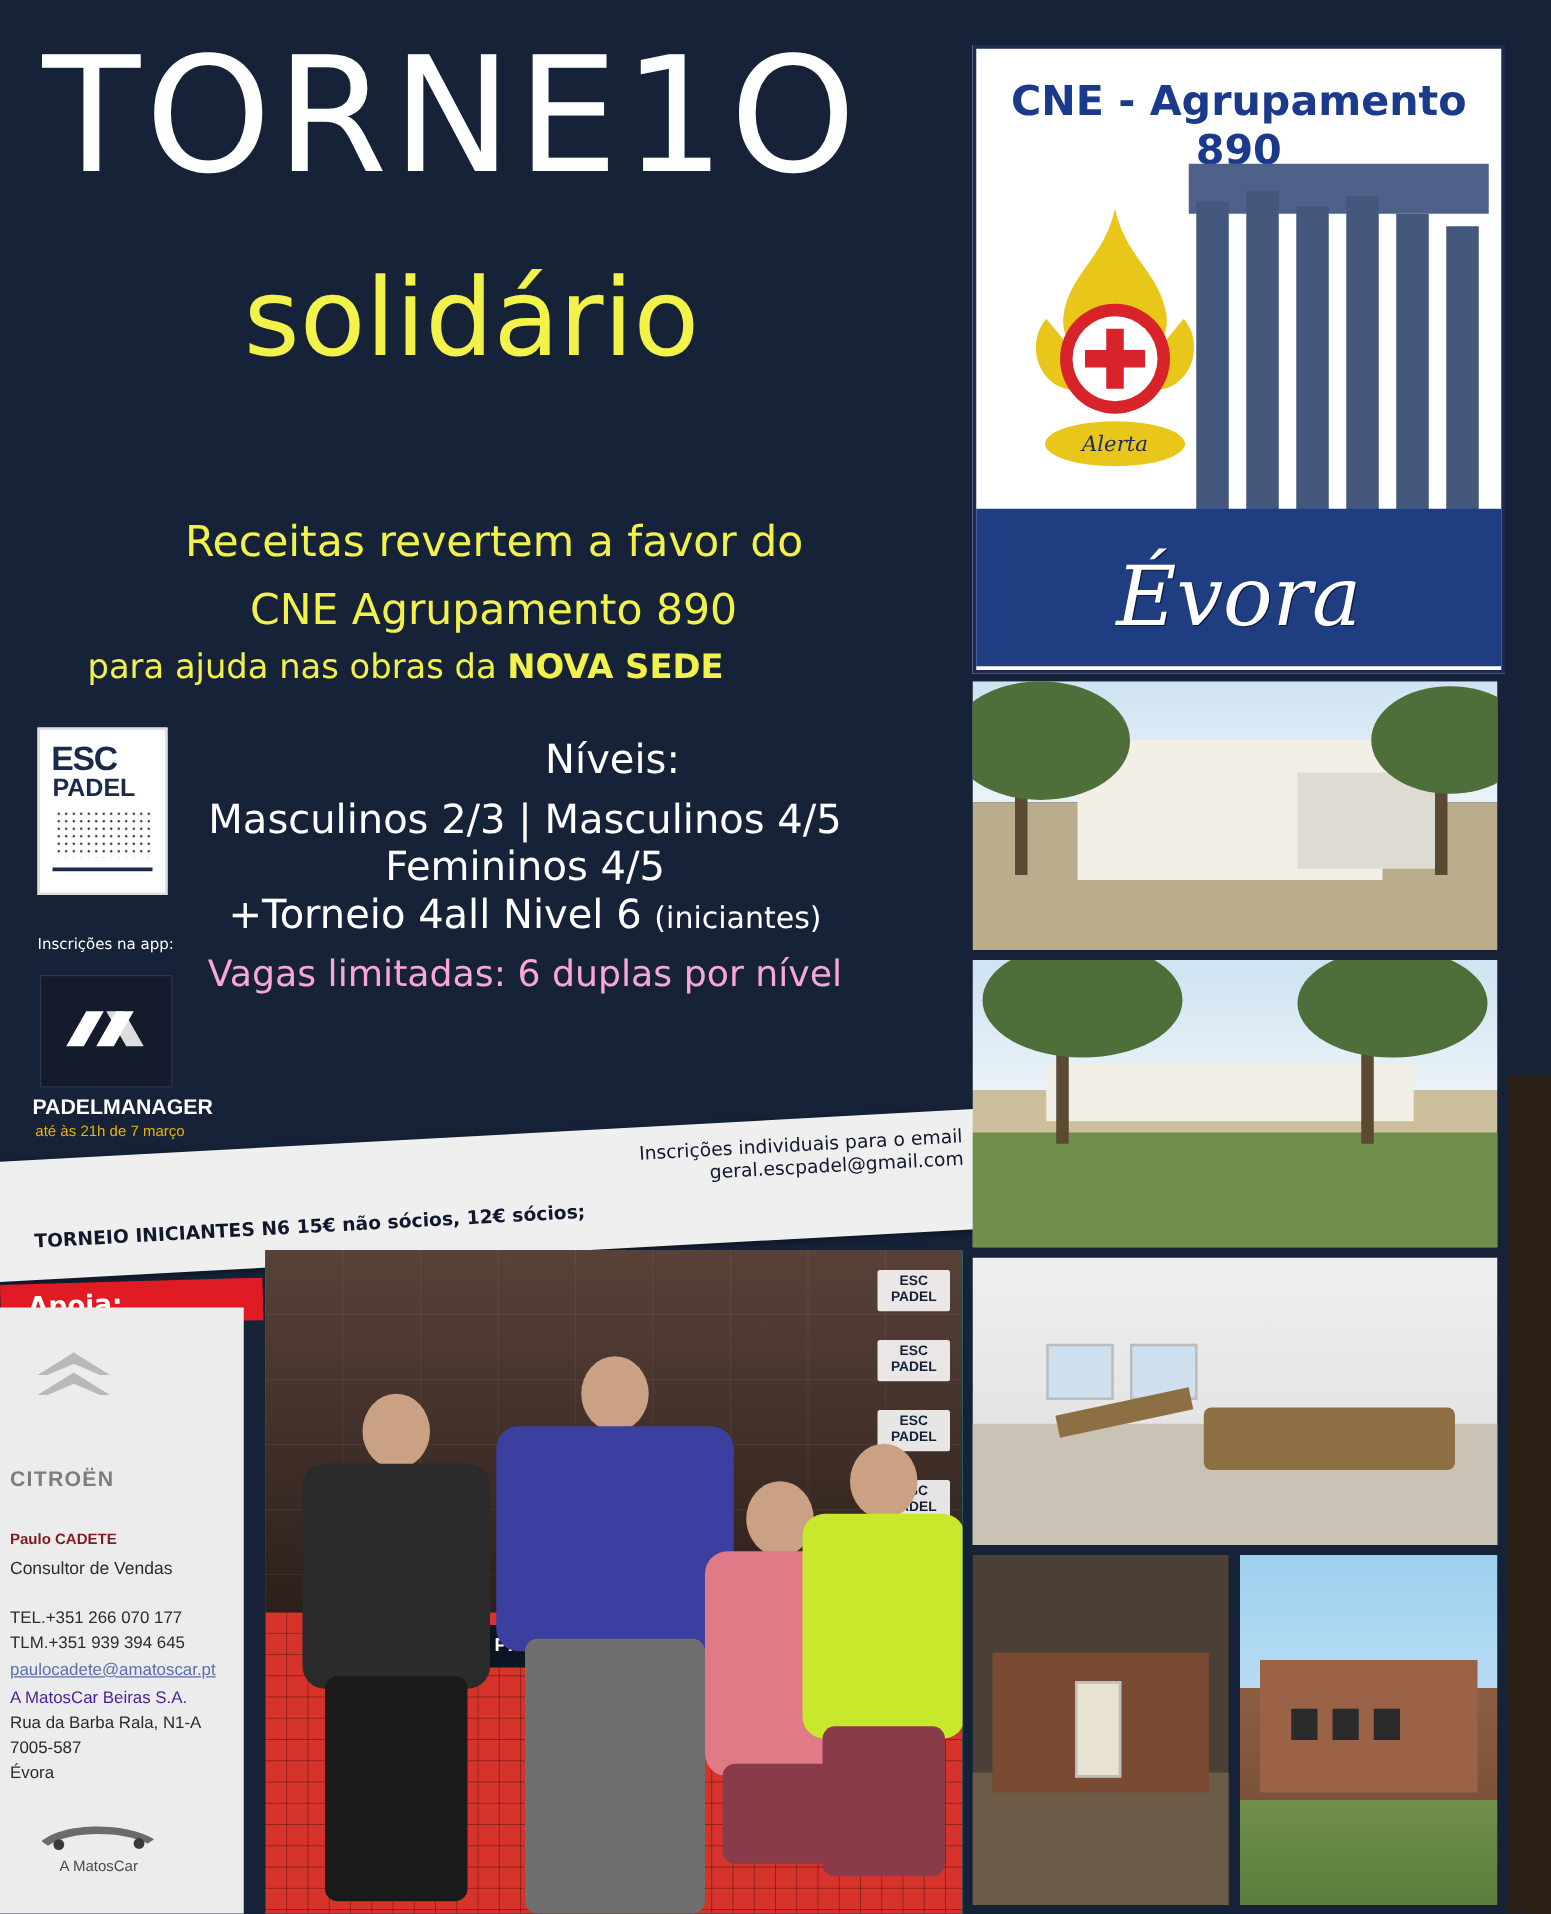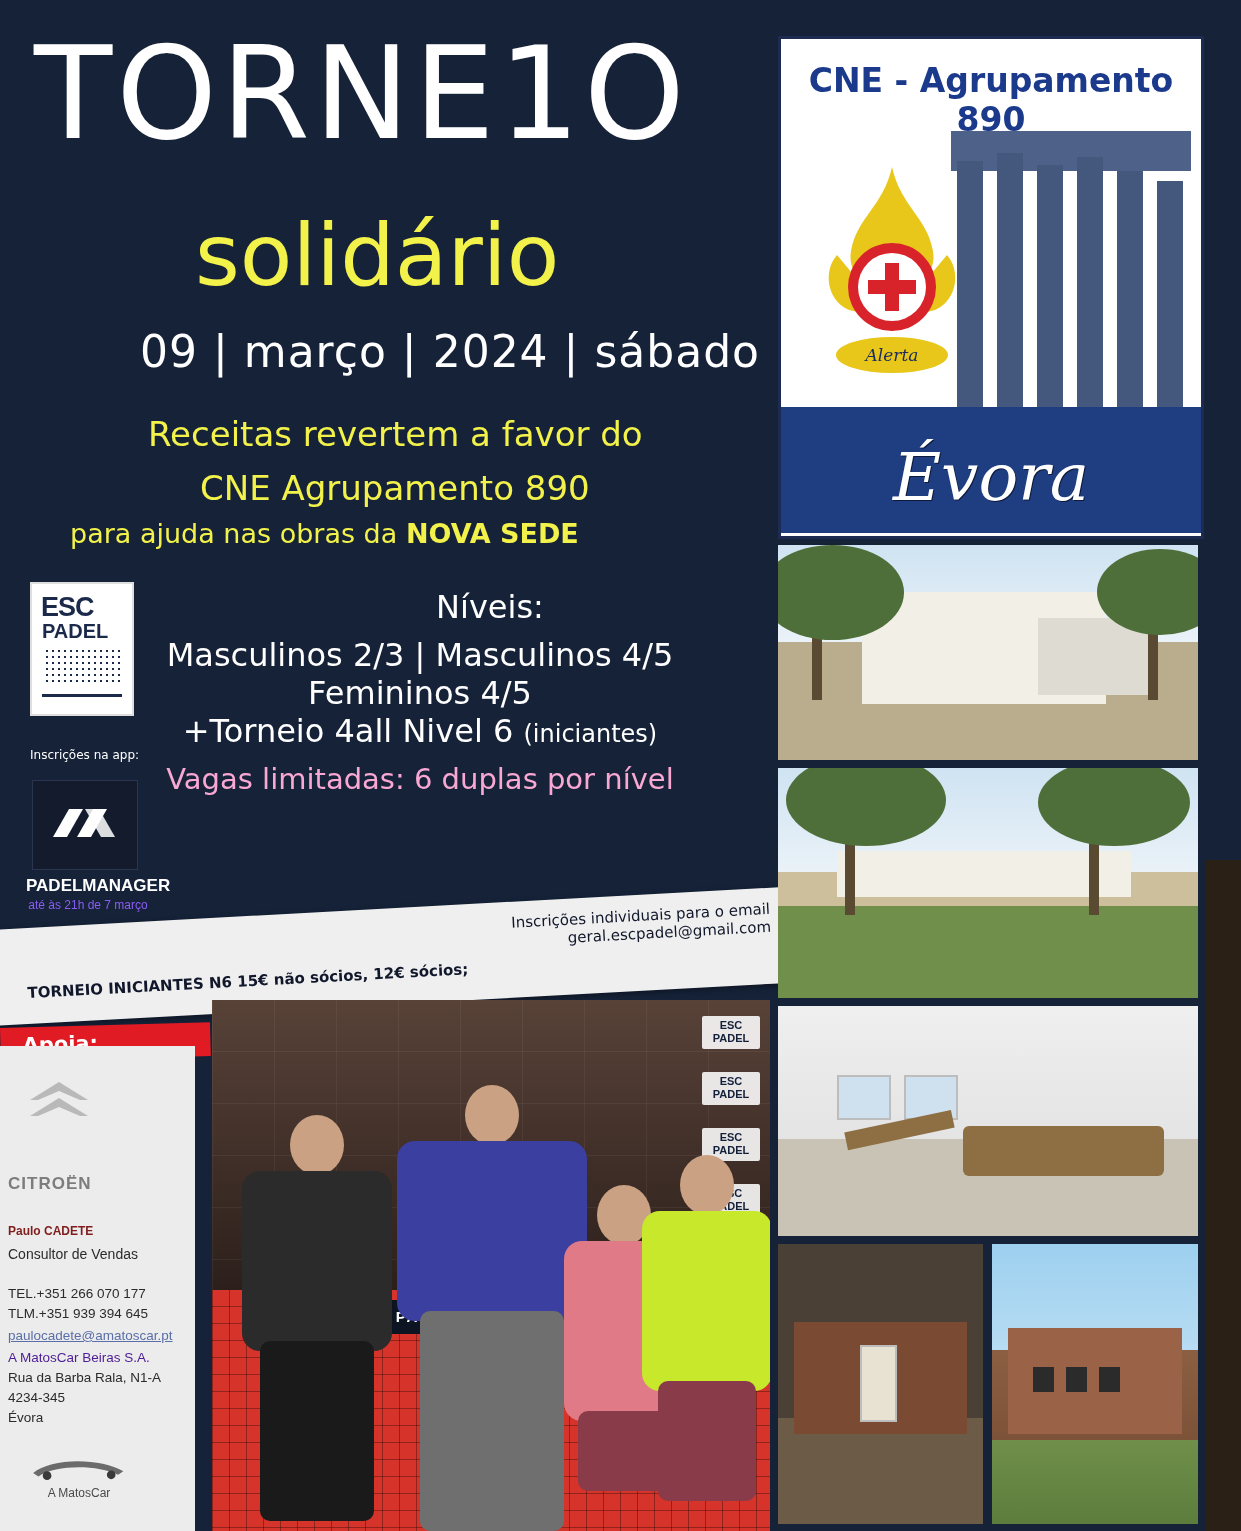--- a/index.html
+++ b/index.html
@@ -106,21 +106,21 @@
     position:absolute;left:32px;top:780px;width:104px;height:88px;
     background:#141b2d;border:1px solid #2a3550;
   }
   .app-logo svg{position:absolute;left:16px;top:16px;}
   .app-name{
     position:absolute;left:26px;top:876px;width:124px;text-align:center;
     font-size:17px;font-weight:bold;color:#ffffff;
   }
   .app-deadline{
     position:absolute;left:26px;top:898px;width:124px;text-align:center;
-    font-size:12px;color:#8b5cf6;
+    font-size:12px;color:#eab308;
   }
   .price1{
     position:absolute;left:26px;top:925px;width:124px;text-align:center;
     font-size:19px;color:#ffffff;font-family:"DejaVu Sans",sans-serif;
   }
   .price2{
     position:absolute;left:26px;top:948px;width:124px;text-align:center;
     font-size:19px;color:#ffffff;font-family:"DejaVu Sans",sans-serif;
   }
   .price3{
@@ -274,21 +274,20 @@
 </style>
 </head>
 <body>
 
 <div class="poster">
 
   <div class="left">
 
     <div class="title-main">TORNE1O</div>
     <div class="title-sub">solidário</div>
-    <div class="title-date">09 | março | 2024 | sábado</div>
 
     <div class="line-a">Receitas revertem a favor do</div>
     <div class="line-b">CNE Agrupamento 890</div>
     <div class="line-c"><span>para ajuda nas obras da </span><b>NOVA SEDE</b></div>
 
     <div class="escpadel">
       <div class="esc">ESC</div>
       <div class="padel">PADEL</div>
       <div class="dots"></div>
       <div class="bar"></div>
@@ -329,21 +328,21 @@
         <polygon points="4,36 33,18 62,36 54,36 33,27 12,36" fill="#b9b9b9"></polygon>
       </svg>
       <div class="citroen-name">CITROËN</div>
       <div class="nm">Paulo CADETE</div>
       <div class="rl">Consultor de Vendas</div>
       <div class="t1">TEL.+351 266 070 177</div>
       <div class="t2">TLM.+351 939 394 645</div>
       <div class="em">paulocadete@amatoscar.pt</div>
       <div class="a1">A MatosCar Beiras S.A.</div>
       <div class="a2">Rua da Barba Rala, N1-A</div>
-      <div class="a3">4234-345</div>
+      <div class="a3">7005-587</div>
       <div class="a4">Évora</div>
       <svg viewBox="0 0 120 30" style="position:absolute;left:28px;top:406px;width:104px;height:30px">
         <path d="M6,22 C26,4 84,4 110,20 L104,24 C80,12 32,12 12,26 Z" fill="#6b6b6b"></path>
         <circle cx="22" cy="25" r="5" fill="#3a3a3a"></circle>
         <circle cx="96" cy="24" r="5" fill="#3a3a3a"></circle>
       </svg>
       <div class="matoscar">A MatosCar</div>
     </div>
 
     <div class="photo-players">

